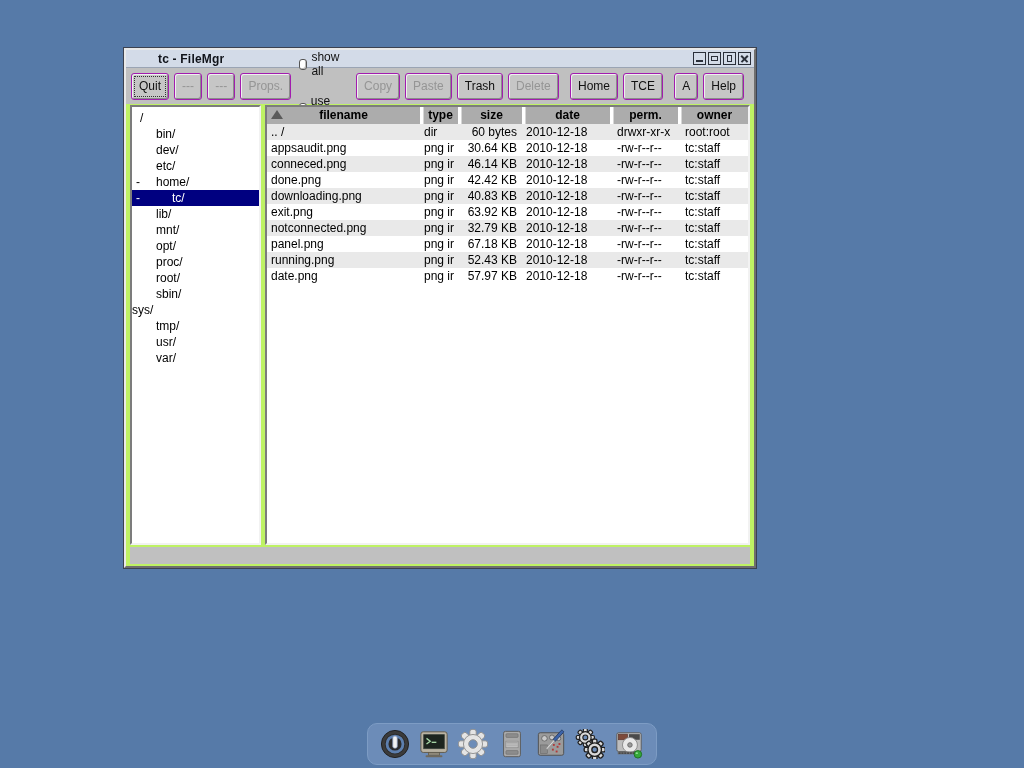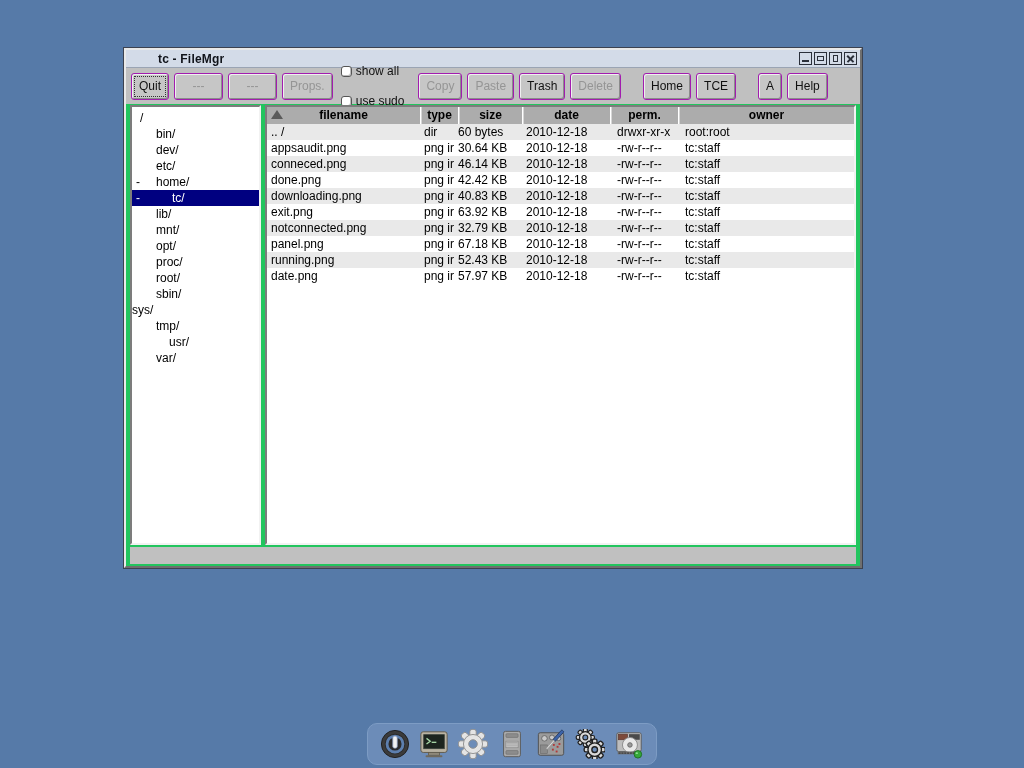--- a/index.html
+++ b/index.html
@@ -5,22 +5,22 @@
   * { margin:0; padding:0; box-sizing:border-box; }
   html,body { width:1024px; height:768px; overflow:hidden; }
   body {
     font-family:"Liberation Sans", sans-serif;
     background:#567aa8;
     position:relative;
   }
 
   
   .window {
-    position:absolute; left:124px; top:48px; width:738px; height:520px;
-    background:#22c55e;
+    position:absolute; left:124px; top:48px; width:632px; height:520px;
+    background:#bef264;
     border:2px solid; border-color:#e9e9e9 #6f6f6f #6f6f6f #e9e9e9;
     box-shadow:0 0 0 1px #3c4250;
     display:flex; flex-direction:column;
   }
   .titlebar {
     height:18px; background:#d3dbe8; flex:0 0 auto;
     display:flex; align-items:center;
     border-bottom:1px solid #9aa4b4;
     padding:0 3px 0 32px;
   }
@@ -83,31 +83,31 @@
   .tree-row.selected { background:#000080; color:#fff; }
 
   .table-panel { flex:1 1 auto; display:flex; flex-direction:column; }
   .grid-cols { display:grid; grid-template-columns:153px 38px 64px 88px 68px 1fr; }
   .thead {
     background:#acacac; height:17px; flex:0 0 auto;
     font-weight:bold; font-size:12px; color:#000;
     align-items:center; position:relative;
   }
   .th { text-align:center; height:17px; line-height:17px; overflow:hidden; white-space:nowrap; cursor:default; }
-  .th + .th { border-left:1px solid #ffffff; box-shadow:inset 1px 0 0 #d6d6d6; }
+  .th + .th { border-left:3px solid #ffffff; box-shadow:inset 1px 0 0 #d6d6d6; }
   .sort-arrow {
     position:absolute; left:4px; top:3px; width:0; height:0;
     border-left:6px solid transparent; border-right:6px solid transparent;
     border-bottom:9px solid #5a5a5a;
   }
   .tbody { flex:1 1 auto; overflow:hidden; }
   .trow { height:16px; font-size:12px; color:#000; cursor:default; }
   .trow.odd { background:#e9e9e9; }
   .td { line-height:16px; white-space:nowrap; overflow:hidden; padding-left:4px; }
-  .td.size { text-align:left; padding-right:5px; padding-left:0; }
+  .td.size { text-align:right; padding-right:5px; padding-left:0; }
   .td.perm { padding-left:7px; }
   .td.owner { padding-left:7px; }
 
   
   .dock {
     position:absolute; left:50%; transform:translateX(-50%); bottom:3px;
     height:42px; padding:5px 12px;
     background:#6c8cb8; border:1px solid #7d9cc4; border-radius:10px;
     display:flex; align-items:center; gap:9px;
   }
@@ -177,21 +177,21 @@
         <div class="tree-row"><span class="expander">-</span><span style="padding-left: 24px;">home/</span></div>
         <div class="tree-row selected"><span class="expander">-</span><span style="padding-left: 40px;">tc/</span></div>
         <div class="tree-row"><span style="padding-left: 24px;">lib/</span></div>
         <div class="tree-row"><span style="padding-left: 24px;">mnt/</span></div>
         <div class="tree-row"><span style="padding-left: 24px;">opt/</span></div>
         <div class="tree-row"><span style="padding-left: 24px; text-align: center;">proc/</span></div>
         <div class="tree-row"><span style="padding-left: 24px;">root/</span></div>
         <div class="tree-row"><span style="padding-left: 24px;">sbin/</span></div>
         <div class="tree-row"><span style="">sys/</span></div>
         <div class="tree-row"><span style="padding-left: 24px;">tmp/</span></div>
-        <div class="tree-row"><span style="padding-left: 37px;">usr/</span></div>
+        <div class="tree-row"><span style="padding-left: 24px;">usr/</span></div>
         <div class="tree-row"><span style="padding-left: 24px;">var/</span></div>
       </div>
 
     <div class="panel table-panel">
       <div class="thead grid-cols">
         <span class="sort-arrow"></span>
         <div class="th">filename</div>
         <div class="th">type</div>
         <div class="th">size</div>
         <div class="th">date</div>

